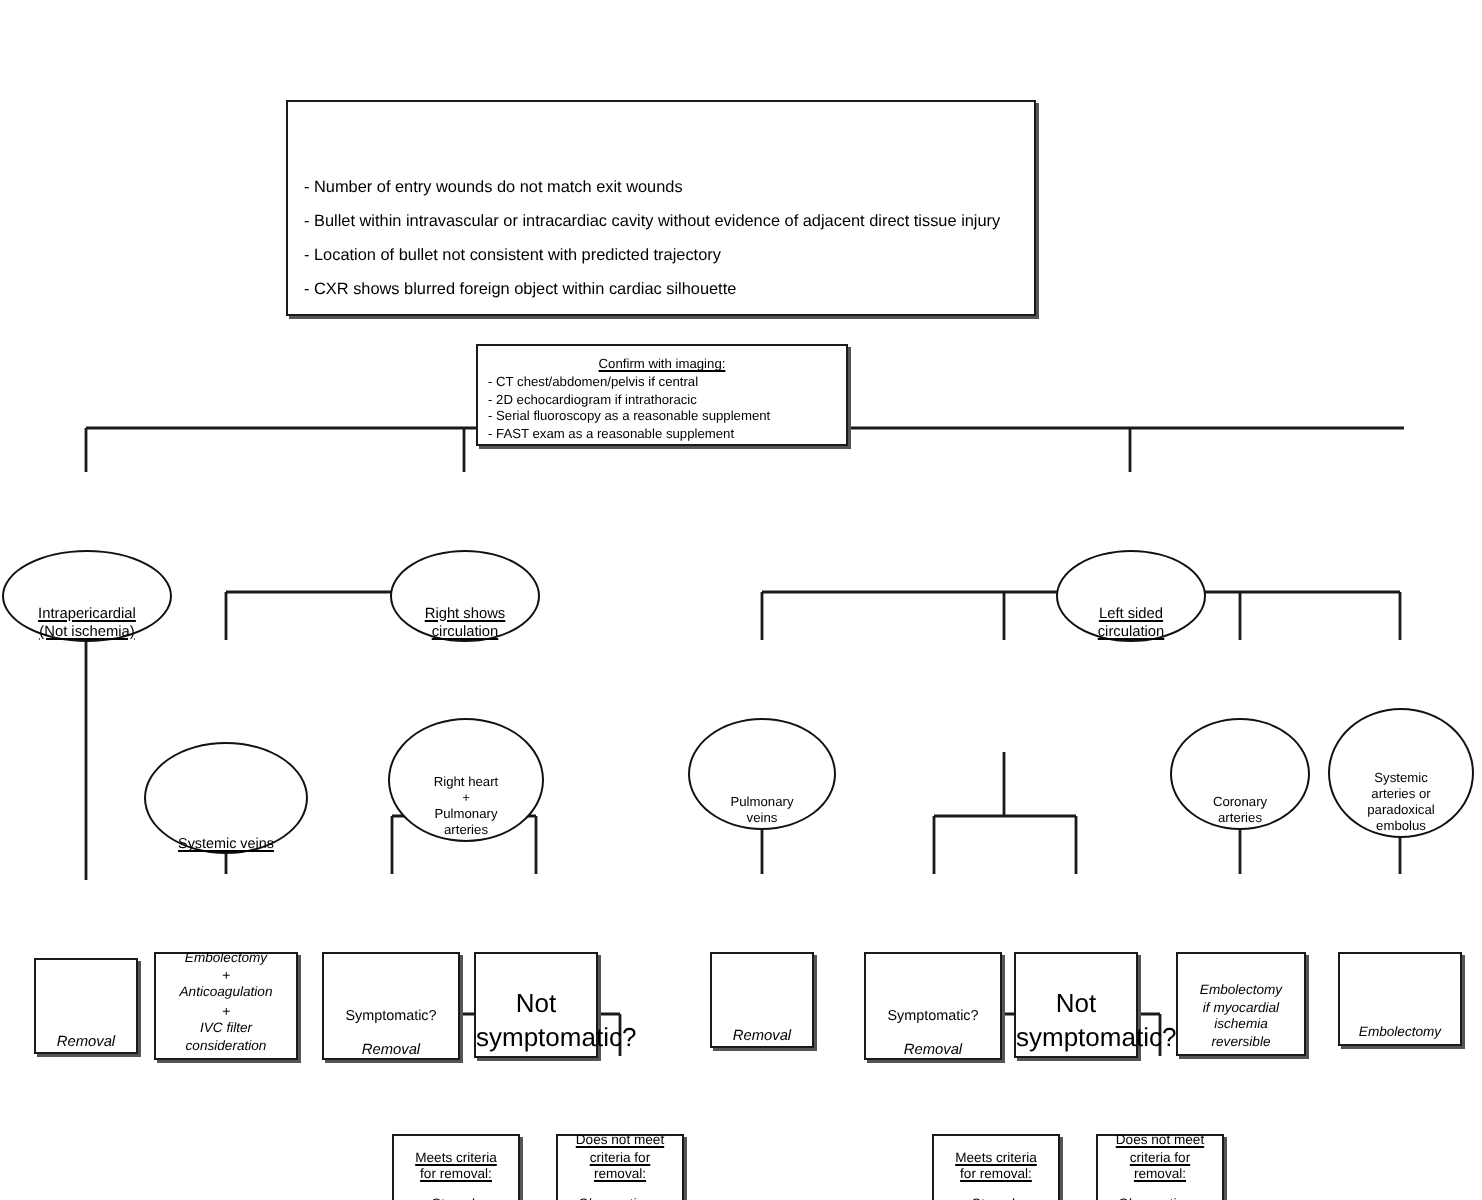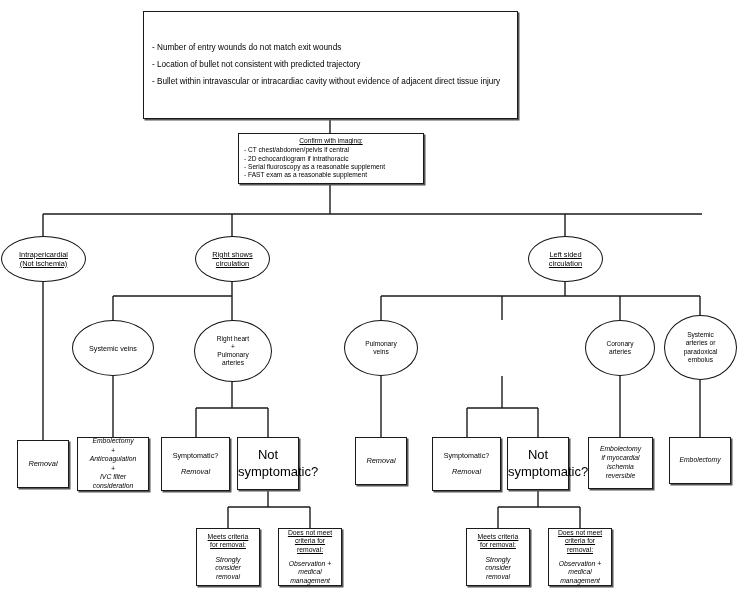--- a/index.html
+++ b/index.html
@@ -20,25 +20,26 @@
     left: 0;
     top: 0;
     width: 741px;
     height: 600px;
     pointer-events: none;
   }
   .node {
     position: absolute;
     box-sizing: border-box;
     display: flex;
-    align-items: center;
+    align-items: flex-end;
     justify-content: center;
     text-align: center;
     background: #ffffff;
     z-index: 2;
+    margin-top: 39px;
   }
   .rect {
     border: 1.5px solid #1a1a1a;
     box-shadow: 1.5px 1.5px 0 #555;
   }
   .ellipse {
     border: 1.4px solid #111;
     border-radius: 50%;
   }
   .inner {
@@ -164,22 +165,23 @@
       <line x1="538" y1="490" x2="538" y2="507"></line>
       <line x1="498" y1="507" x2="580" y2="507"></line>
       <line x1="498" y1="507" x2="498" y2="528"></line>
       <line x1="580" y1="507" x2="580" y2="528"></line>
     </g>
   </svg>
 
   <div class="node rect" style="left:143px; top:11px; width:375px; height:108px;">
     <div class="inner t-crit">
       <div class="line">- Number of entry wounds do not match exit wounds</div>
+      <div class="line">- Bullet within intravascular or intracardiac cavity without evidence of adjacent direct tissue injury</div>
       <div class="line">- Location of bullet not consistent with predicted trajectory</div>
-      <div class="line">- Bullet within intravascular or intracardiac cavity without evidence of adjacent direct tissue injury</div>
+      <div class="line">- CXR shows blurred foreign object within cardiac silhouette</div>
     </div>
   </div>
 
   <div class="node rect" style="left:238px; top:133px; width:186px; height:51px;">
     <div class="inner t-confirm">
       <div class="hdr">Confirm with imaging:</div>
       <div class="line">- CT chest/abdomen/pelvis if central</div>
       <div class="line">- 2D echocardiogram if intrathoracic</div>
       <div class="line">- Serial fluoroscopy as a reasonable supplement</div>
       <div class="line">- FAST exam as a reasonable supplement</div>
@@ -200,21 +202,21 @@
     </div>
   </div>
 
   <div class="node ellipse" style="left:528px; top:236px; width:75px; height:46px;">
     <div class="inner ell-label">
       <div>Left sided</div>
       <div>circulation</div>
     </div>
   </div>
 
-  <div class="node ellipse" style="left:72px; top:320px; width:82px; height:56px;">
+  <div class="node ellipse" style="left:72px; top:332px; width:82px; height:56px;text-decoration:underline;">
     <div class="inner ell-plain">
       <div>Systemic veins</div>
     </div>
   </div>
 
   <div class="node ellipse" style="left:194px; top:320px; width:78px; height:62px;">
     <div class="inner ell-small">
       <div>Right heart</div>
       <div>+</div>
       <div>Pulmonary</div>

